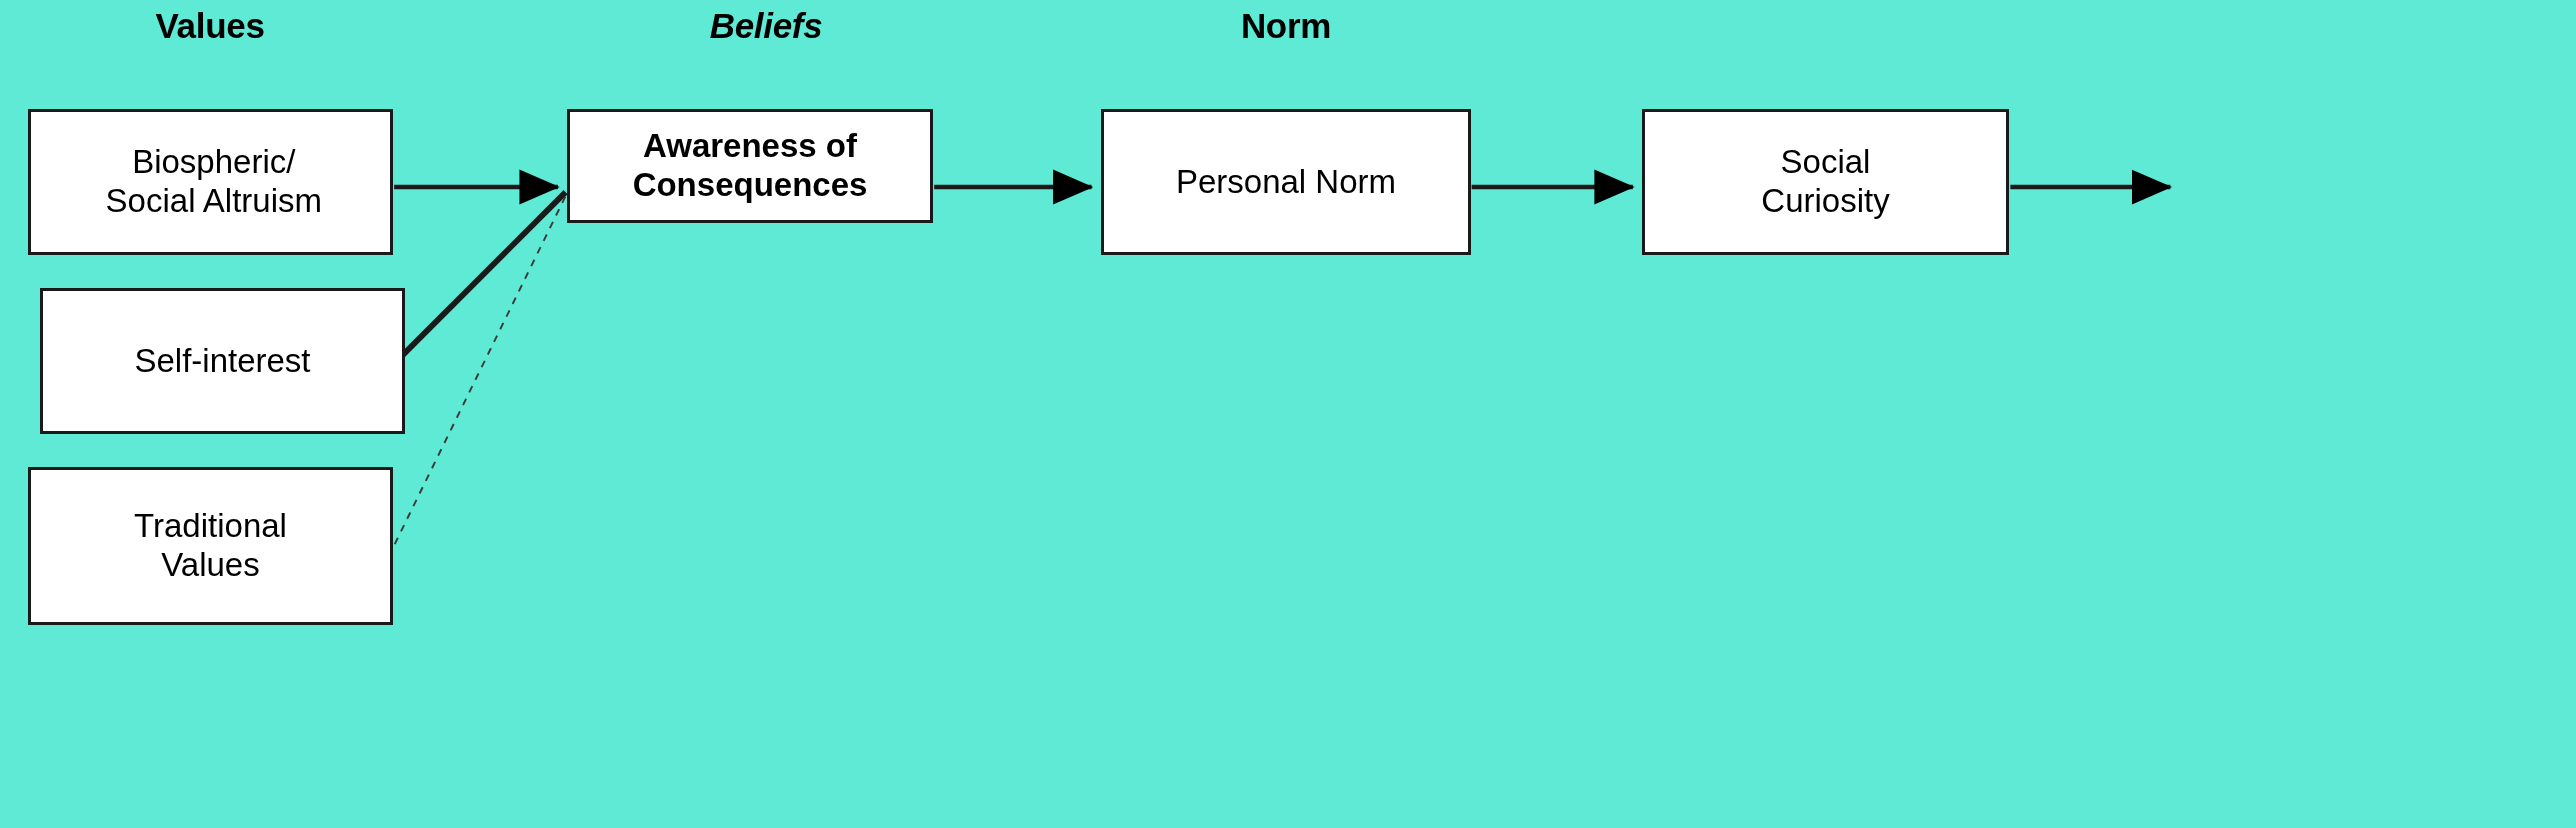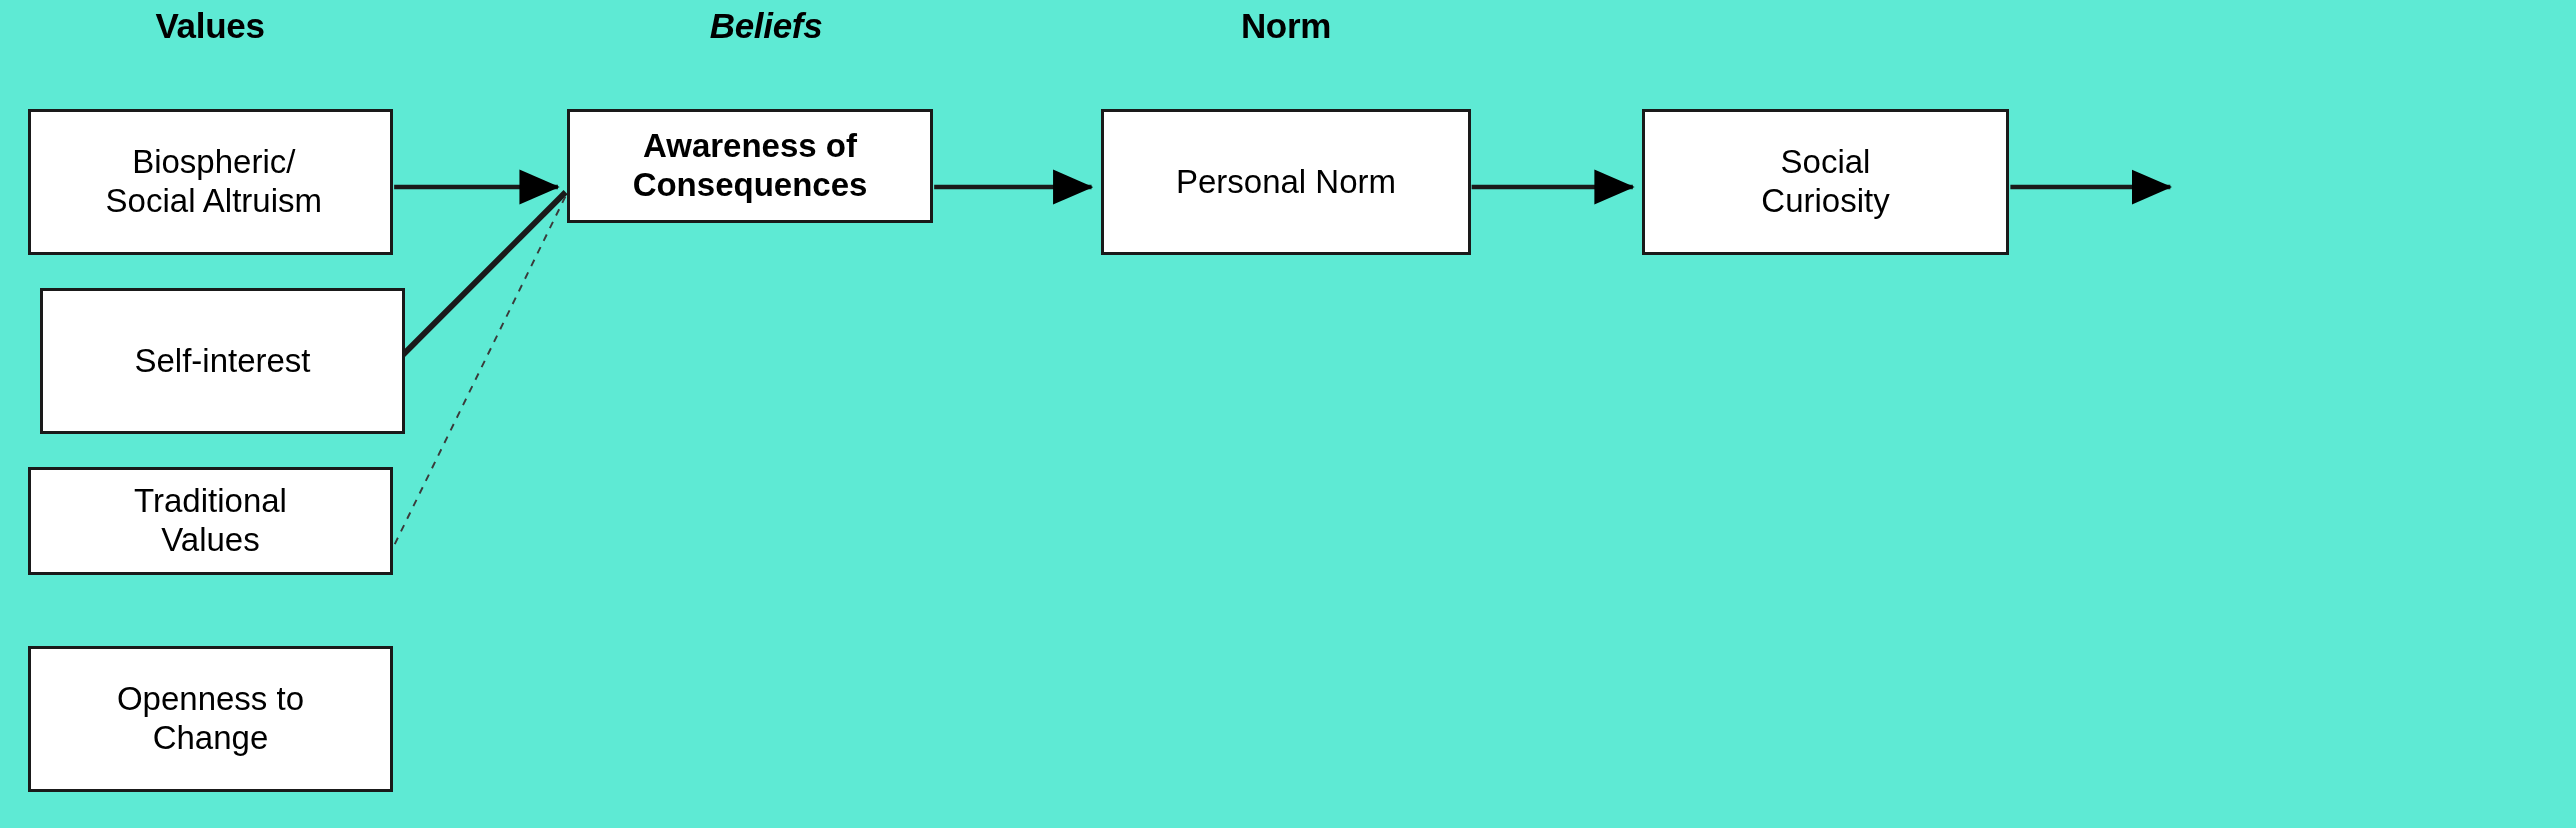--- a/index.html
+++ b/index.html
@@ -83,29 +83,25 @@
 
   <div class="node-box" style="left:28px; top:109px; width:365px; height:146px;padding-left:13px;">
     <span class="node-label">Biospheric/
 Social Altruism</span>
   </div>
 
   <div class="node-box" style="left:40px; top:288px; width:365px; height:146px;">
     <span class="node-label">Self-interest</span>
   </div>
 
-  <div class="node-box" style="left:28px; top:467px; width:365px; height:108px;">
+  <div class="node-box" style="left:28px; top:467px; width:365px; height:158px;">
     <span class="node-label">Traditional
 Values</span>
   </div>
 
-  <div class="node-box" style="left:28px; top:646px; width:365px; height:146px;">
-    <span class="node-label">Openness to
-Change</span>
-  </div>
 
   <div class="node-box" style="left:567px; top:109px; width:366px; height:114px;font-weight:bold;">
     <span class="node-label">Awareness of
 Consequences</span>
   </div>
 
   <div class="node-box" style="left:1642px; top:109px; width:367px; height:146px;">
     <span class="node-label">Social
 Curiosity</span>
   </div>

